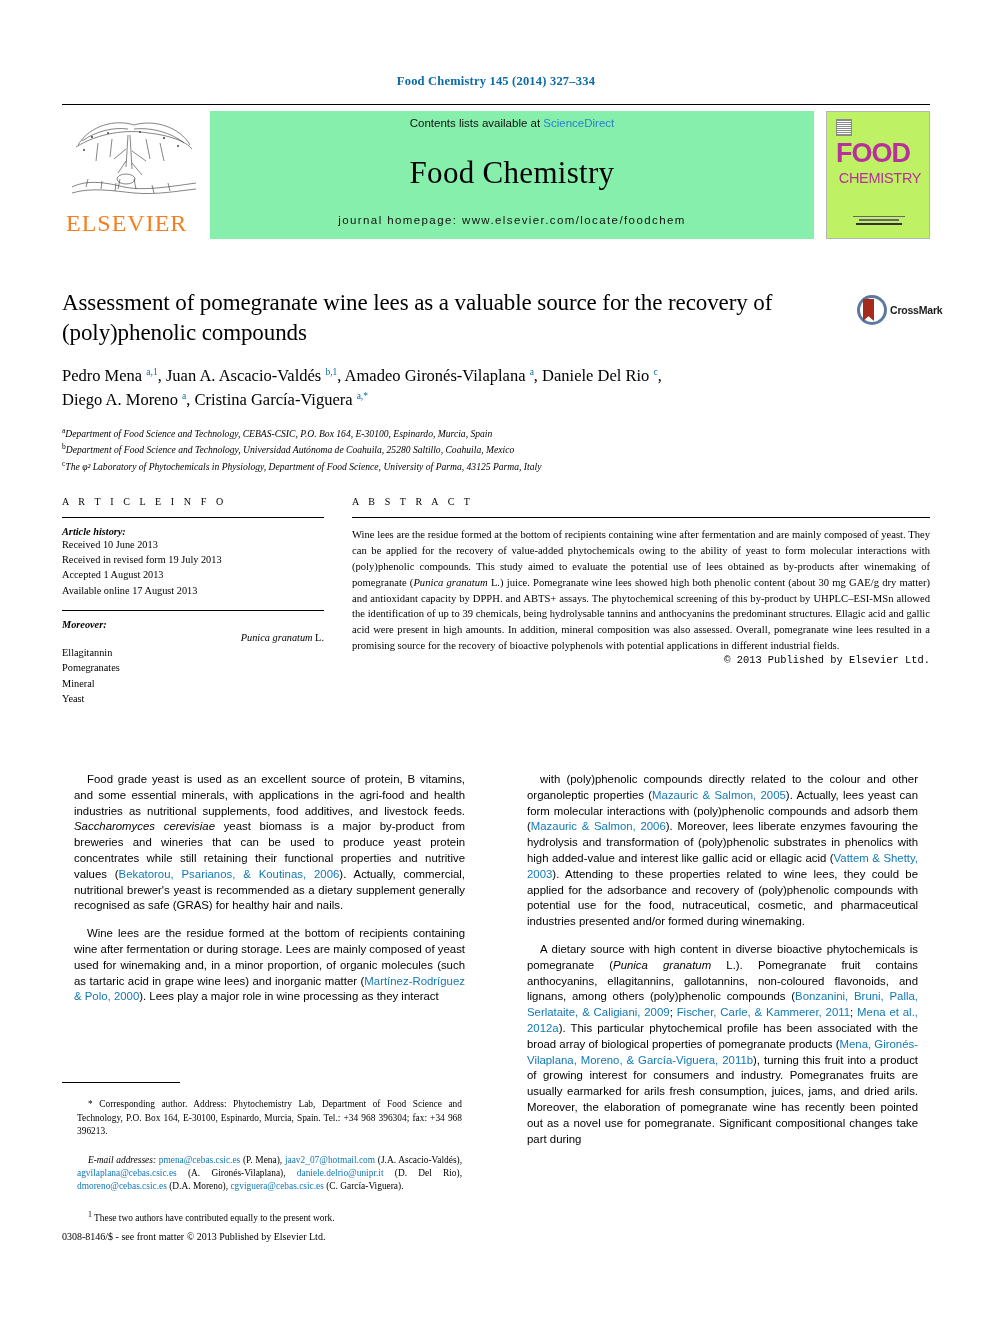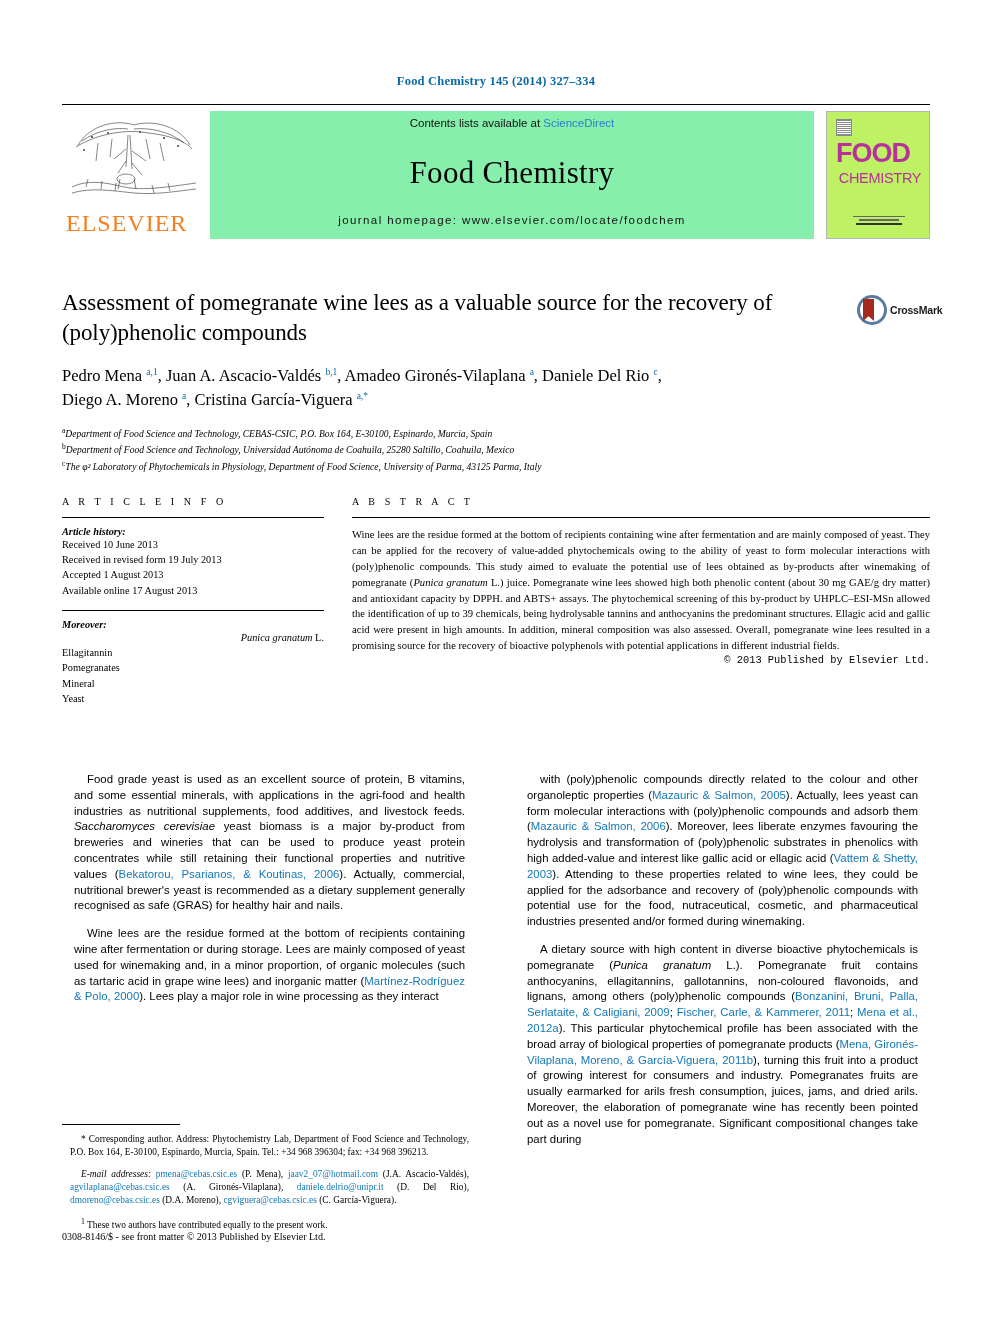--- a/index.html
+++ b/index.html
@@ -147,21 +147,21 @@
   }
   p.body-p + p.body-p { margin-top:0; }
   .ref { color:#1278b5; }
   .ital { font-style:italic; }
 
   
   .footnotes { position:absolute; left:0; bottom:0; width:415px; }
   .fn-rule { border-top:.9px solid #000; width:118px; margin-bottom:5px; }
   .fn {
     font-family:"Liberation Serif", serif; font-size:9.4px; line-height:1.42;
-    text-align:justify; margin:8px;
+    text-align:justify; margin:15px;
   }
   .fn.ind { text-indent:11px; }
   .fn .lnk { color:#1278b5; }
   .fn .ital { font-style:italic; }
 
   
   .bottom-note {
     position:absolute; left:62px; top:1226px; width:430px;
     font-family:"Liberation Serif", serif; font-size:10px; line-height:1.45;
   }

